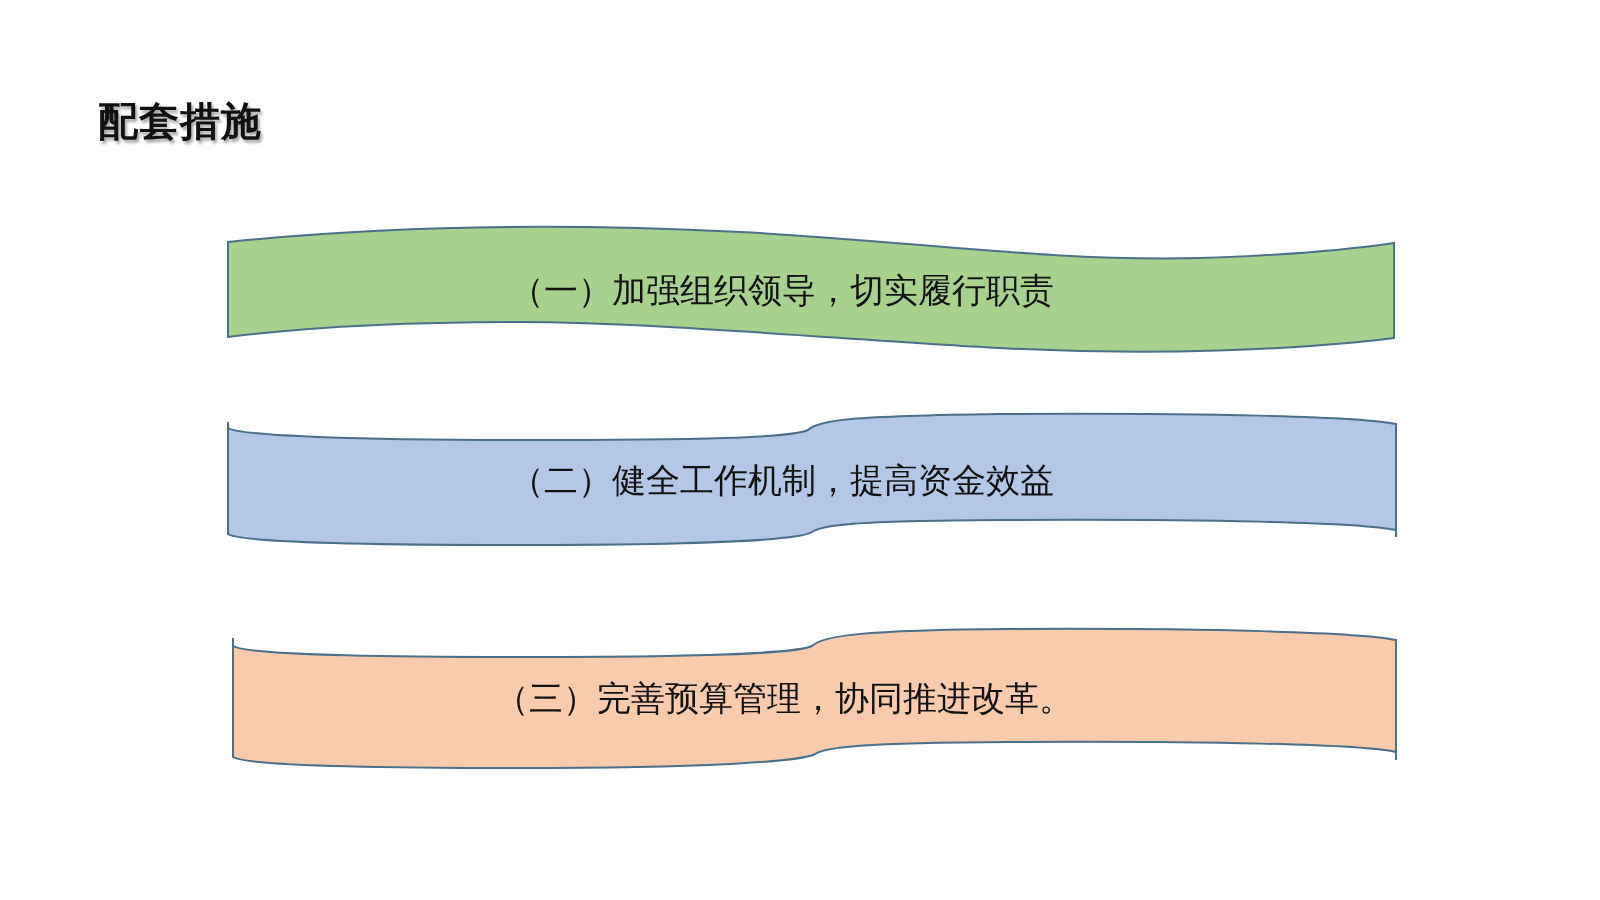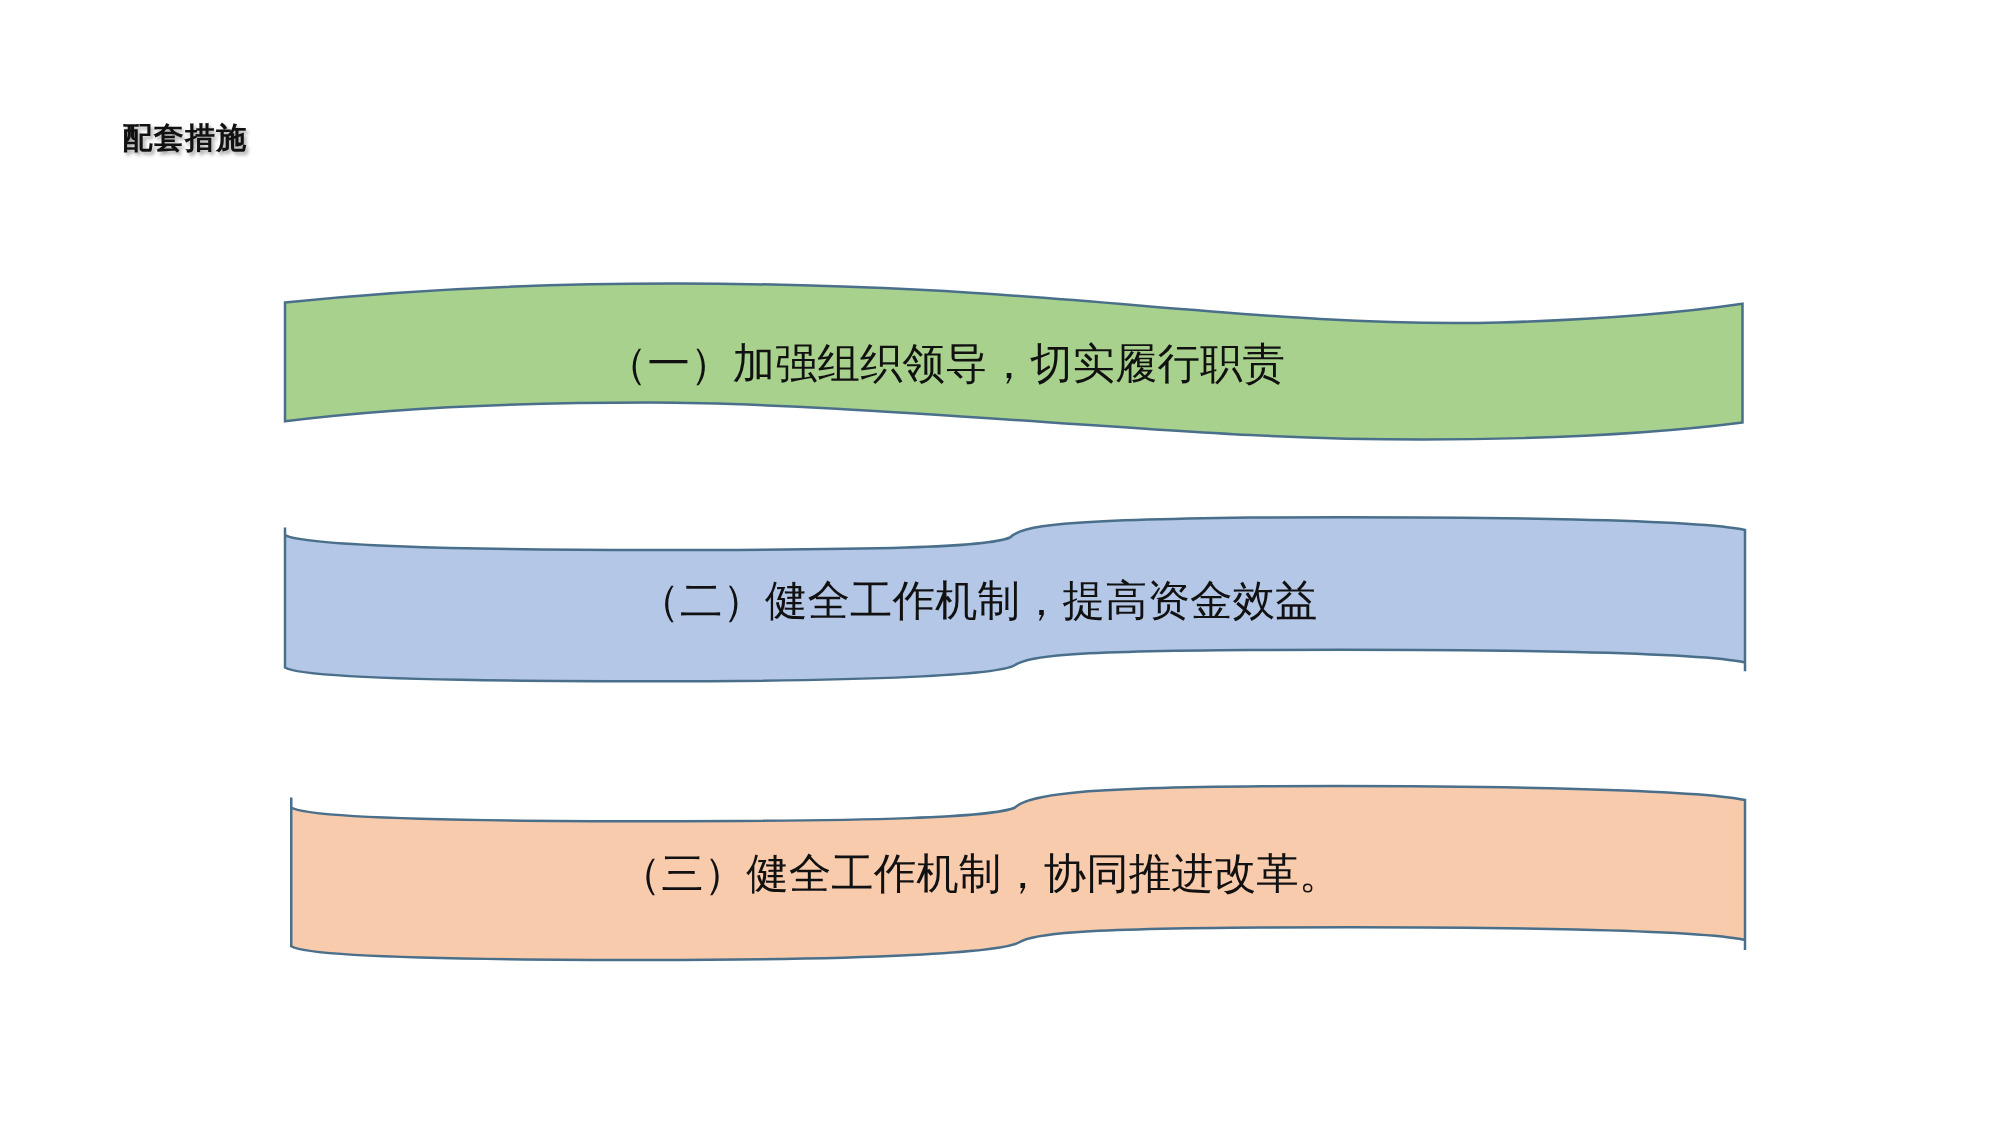--- a/index.html
+++ b/index.html
@@ -1,31 +1,31 @@
 <!DOCTYPE html>
 <html><head>
   <meta charset="utf-8">
   <style>
     html, body { margin: 0; padding: 0; background: #ffffff; }
     body { width: 1600px; height: 900px; position: relative; overflow: hidden;
            font-family: "DejaVu Serif", "Liberation Serif", serif; }
     .title {
       position: absolute; left: 98px; top: 94px;
-      font-size: 24px; font-weight: bold; color: #111;
+      font-size: 40px; font-weight: bold; color: #111;
       letter-spacing: 1px;
       text-shadow: 2px 3px 3px rgba(0,0,0,0.35);
       font-family: "DejaVu Serif", "Liberation Serif", serif;
     }
     svg.shapes { position: absolute; left: 0; top: 0; }
     .banner-label {
       position: absolute; left: 0; width: 1600px;
       font-size: 34px; color: #111; white-space: nowrap;
       font-family: "DejaVu Serif", "Liberation Serif", serif;
     }
-    #label-1 { top: 268px; left: 484px; width: auto; }
+    #label-1 { top: 268px; left: 510px; width: auto; }
     #label-2 { top: 458px; left: 510px; width: auto; }
     #label-3 { top: 676px; left: 495px; width: auto; }
   </style>
 </head>
 <body>
 
 <div class="title">配套措施</div>
 
 <svg class="shapes" width="1600" height="900" viewBox="0 0 1600 900">
 
@@ -39,13 +39,13 @@
            C800,540 700,545 520,545 C360,545 240,542 228,534 Z" fill="#b4c7e7" stroke="#4a6f8a" stroke-width="2"></path>
 
   <path d="M233,638 L233,646 C245,654 360,657 520,657 C700,657 795,654 812,646
            C822,636 860,630 1010,629 C1200,628 1360,632 1396,640 L1396,760
            L1396,752 C1360,744 1200,741 1010,742 C860,743 826,747 815,754
            C800,762 700,768 520,768 C360,768 245,765 233,757 Z" fill="#f8cbad" stroke="#4a6f8a" stroke-width="2"></path>
 </svg>
 
 <div class="banner-label" id="label-1">（一）加强组织领导，切实履行职责</div>
 <div class="banner-label" id="label-2">（二）健全工作机制，提高资金效益</div>
-<div class="banner-label" id="label-3">（三）健全工作机制，协同推进改革。</div>
+<div class="banner-label" id="label-3">（三）完善预算管理，协同推进改革。</div>
 
 </body></html>

